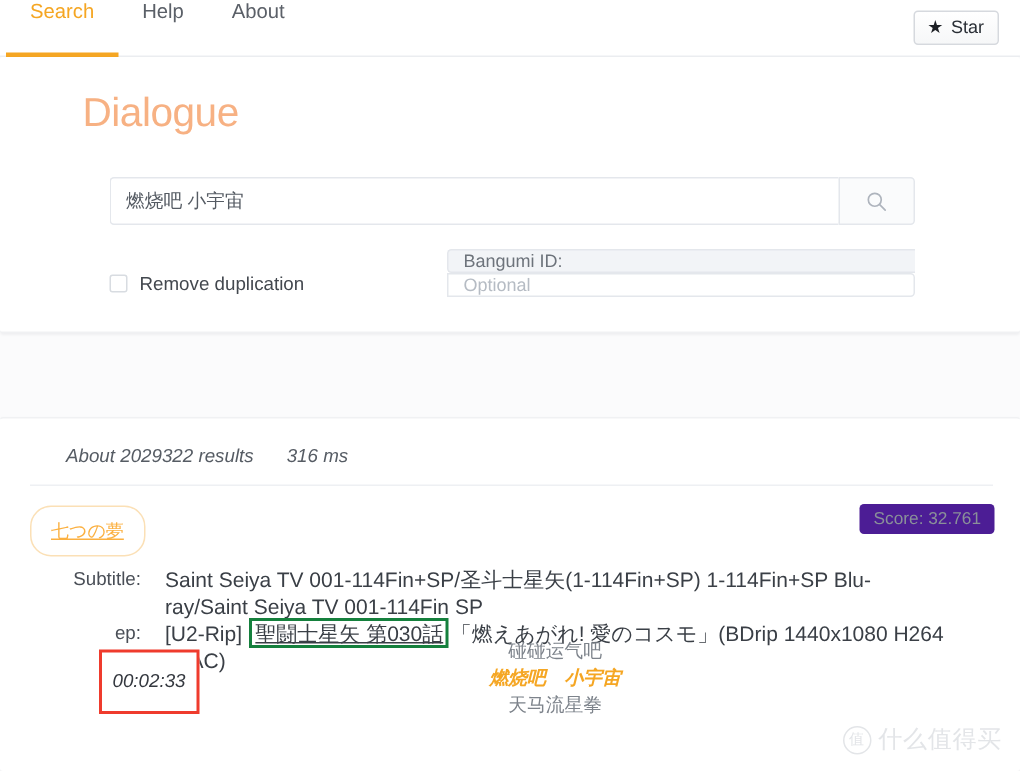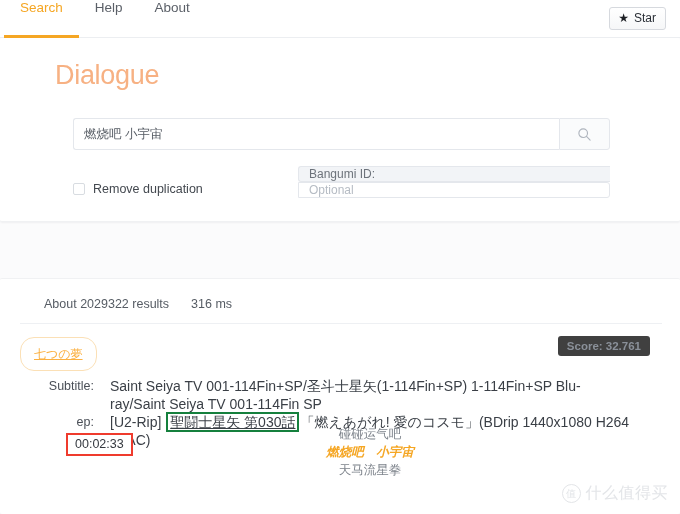--- a/index.html
+++ b/index.html
@@ -179,20 +179,21 @@
 
   
   .results-meta {
     position: absolute;
     left: 44px; top: 18px;
     display: flex;
     align-items: baseline;
     gap: 22px;
     font-size: 12.5px;
     color: #565c64;
+    font-style: italic;
   }
   .results-divider {
     position: absolute;
     left: 20px; right: 18px;
     top: 44px;
     height: 1px;
     background: #eef0f3;
   }
 
   
@@ -218,27 +219,26 @@
     border-radius: 14px;
     background: #fff;
     font-size: 12px;
     color: #fbb040;
     text-decoration: underline;
     cursor: pointer;
     box-sizing: border-box;
   }
   .score-badge {
     position: absolute;
-    right: 30px; top: 5px;
+    right: 17px; top: 5px;
     padding: 4px 9px;
-    background: #404040;
+    background: #4c1d95;
     border-radius: 3px;
     font-size: 11.5px;
     color: #8a9099;
-    font-weight: bold;
   }
 
   .fields { position: absolute; left: 0; right: 0; top: 46px; }
   .field-row {
     display: flex;
     align-items: flex-start;
     padding: 0 18px 0 0;
   }
   .field-label {
     width: 110px;
@@ -268,25 +268,26 @@
   
   .dialogue-block {
     position: absolute;
     left: 0; right: 0; top: 96px;
     height: 56px;
   }
   .timestamp {
     position: absolute;
     left: 66px; top: 6px;
     border: 2px solid #ef3b2d;
-    padding: 2px 7px;
+    padding: 12px 7px;
     font-size: 12.5px;
     color: #34383f;
     background: #fff;
     line-height: 15px;
+    font-style: italic;
   }
   .dialogue-lines {
     position: absolute;
     left: 260px;
     width: 220px;
     top: -2px;
     text-align: center;
   }
   .dlg-line {
     font-size: 12.5px;

